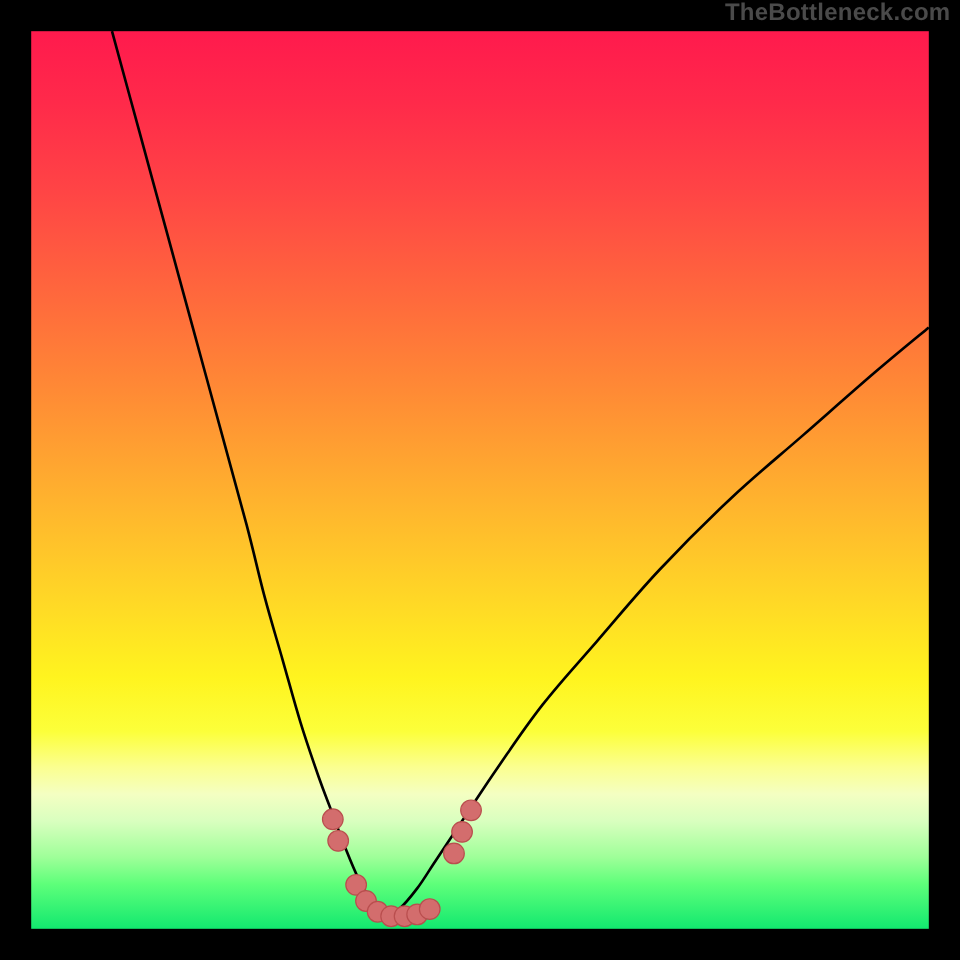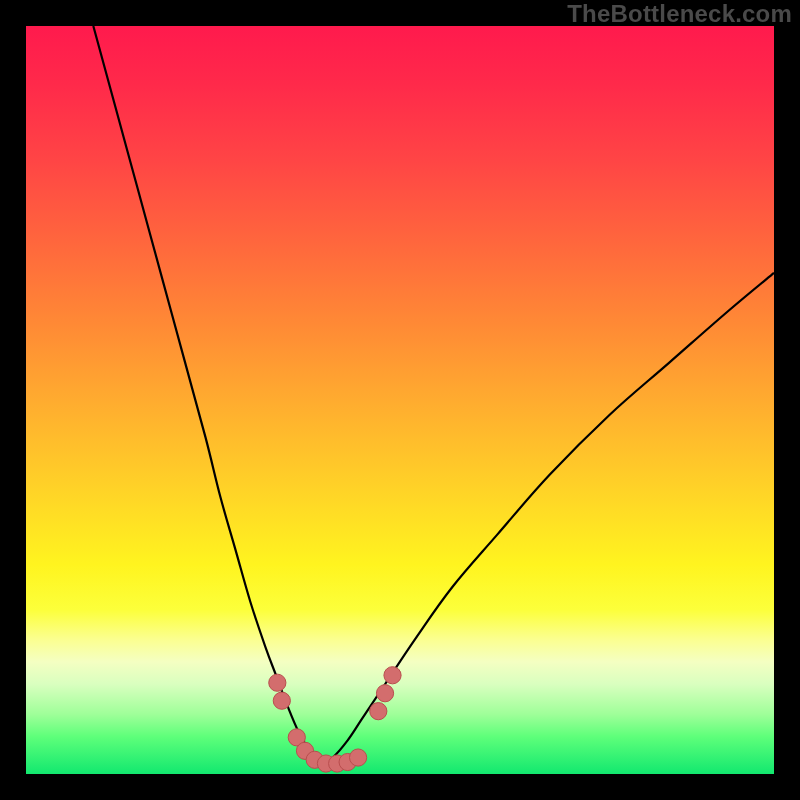--- a/index.html
+++ b/index.html
@@ -42,21 +42,21 @@
       #9fff99 92%,
       #5eff7a 95%,
       #12e86f 100%
     );
   }
   .watermark {
     position: absolute;
     top: 0px;
     right: 8px;
     color: #4a4a4a;
-    font-size: 24px;
+    font-size: 20px;
     font-weight: 600;
     letter-spacing: 0.2px;
     user-select: none;
   }
   svg.curve {
     position: absolute;
     left: 0;
     top: 0;
     width: 748px;
     height: 748px;

